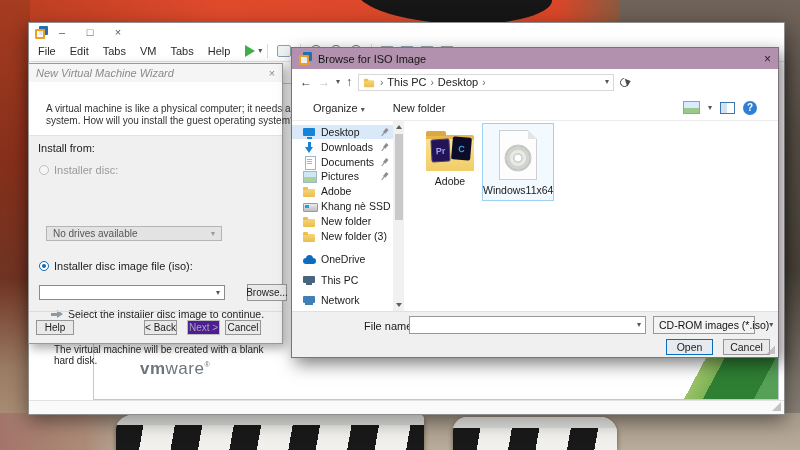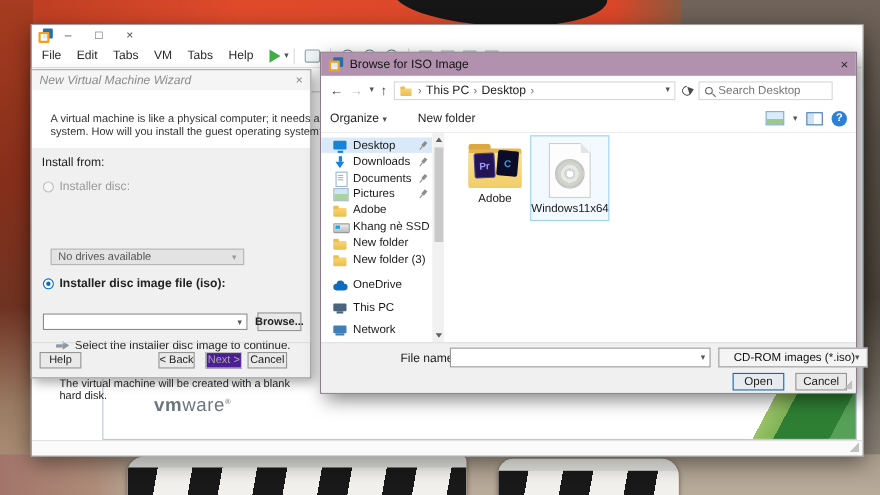--- a/index.html
+++ b/index.html
@@ -81,21 +81,21 @@
   .radio.sel { border-color:#0a6cbd; }
   .radio.sel::after { content:""; position:absolute; left:2px; top:2px; width:4px; height:4px; border-radius:50%; background:#0a6cbd; }
   .row { position:absolute; display:flex; align-items:center; gap:5px; }
   .dis-text { color:#9a9a9a; }
   #wiz-drives { position:absolute; left:17px; top:90px; width:176px; height:15px; background:#e3e3e3;
     border:1px solid #b5b5b5; color:#555; display:flex; align-items:center; padding:0 6px; font-size:10px; }
   #wiz-drives .caret { margin-left:auto; color:#9a9a9a; }
   #wiz-isoinput { position:absolute; left:10px; top:149px; width:186px; height:15px; background:#fff;
     border:1px solid #8a8a8a; display:flex; align-items:center; padding:0 4px; }
   #wiz-isoinput .caret { margin-left:auto; }
-  #wiz-browse { position:absolute; left:205px; top:148px; width:40px; height:17px;font-weight:bold; }
+  #wiz-browse { position:absolute; left:218px; top:148px; width:40px; height:17px; }
   .btn { background:#e9e9e9; border:1px solid #959595; font-size:10px; color:#222;
     display:flex; align-items:center; justify-content:center; }
   .btn.disabled { color:#a8a8a8; background:#4c1d95; border-color:#bdbdbd; }
   .hint-arrow { width:12px; height:8px; position:relative; flex:none; }
   .hint-arrow::before { content:""; position:absolute; left:0; top:2.5px; width:6px; height:3px; background:#8b9aa6; }
   .hint-arrow::after { content:""; position:absolute; left:6px; top:0; border-left:6px solid #8b9aa6;
     border-top:4px solid transparent; border-bottom:4px solid transparent; }
   #wiz-btnrow { position:absolute; left:0; bottom:0; right:0; height:32px; border-top:1px solid #dcdcdc; }
   #wiz-help  { position:absolute; left:7px;  top:8px; width:38px; height:15px; }
   #wiz-back  { position:absolute; left:115px; top:8px; width:33px; height:15px; }
@@ -121,21 +121,21 @@
     position:relative; transform:rotate(40deg); flex:none; }
   .refresh::after { content:""; position:absolute; right:-3px; top:-2px; border-left:4px solid transparent;
     border-right:4px solid transparent; border-bottom:5px solid #4a4a4a; transform:rotate(32deg); }
   #br-search { width:122px; height:17px; border:1px solid #d8d8d8; display:flex; align-items:center; padding:0 5px; gap:5px; }
   #br-search input { border:none; outline:none; width:90px; font-size:10.5px; color:#333;
     font-family:"Liberation Sans",sans-serif; background:transparent; }
   #br-search input::placeholder { color:#767676; }
   .mag { width:7px; height:7px; border:1.4px solid #5f6368; border-radius:50%; position:relative; flex:none; }
   .mag::after { content:""; position:absolute; left:5px; top:6px; width:4px; height:1.4px; background:#5f6368; transform:rotate(45deg); }
   #br-toolbar { position:absolute; left:0; top:47px; right:0; height:26px; background:#fff;
-    border-bottom:1px solid #ececec; display:flex; align-items:center; padding:0 8px; color:#1f1f1f; }
+    border-bottom:1px solid #ececec; display:flex; align-items:center; padding:0 21px; color:#1f1f1f; }
   #br-newfolder { margin-left:28px; }
   #br-tool-right { margin-left:auto; display:flex; align-items:center; gap:8px; }
   .view-ico { width:17px; height:13px; border:1px solid #7ba7cc; background:linear-gradient(#d9ecfd 0 55%,#9cc889 55%); }
   .pane-ico { width:15px; height:12px; border:1px solid #3d77ae; background:linear-gradient(90deg,#cfe3f5 0 45%,#fff 45%); }
   .help-ico { width:14px; height:14px; border-radius:50%; background:#2f7fd6; color:#fff; font-size:10px;
     font-weight:bold; display:flex; align-items:center; justify-content:center; }
 
   #br-body { position:absolute; left:0; top:73px; right:0; bottom:46px; background:#fff; }
   #br-sidebar { position:absolute; left:0; top:0; width:101px; bottom:0; overflow:hidden; }
   .side-item { position:absolute; left:0; width:101px; height:14px; display:flex; align-items:center;
@@ -196,22 +196,22 @@
   .iso-disc { position:absolute; left:50%; top:56%; transform:translate(-50%,-50%); width:27px; height:27px;
     border-radius:50%; border:1px solid #c2c2c2;
     background:radial-gradient(circle,#fff 0 3px,#d5d5d5 3px 5px,#e6e9e4 5px 8px,#d0d4cd 8px 11px,#c8cbc5 11px); }
 
   
   #br-bottom { position:absolute; left:0; bottom:0; right:0; height:46px; background:#f0f0f0; border-top:1px solid #e0e0e0; }
   #br-filename-label { position:absolute; left:72px; top:8px; color:#1a1a1a; }
   #br-filename { position:absolute; left:117px; top:4px; width:237px; height:18px; background:#fff;
     border:1px solid #999; display:flex; align-items:center; padding:0 4px; }
   #br-filename input { border:none; outline:none; flex:1; font-size:10.5px; font-family:"Liberation Sans",sans-serif; }
-  #br-filetype { position:absolute; left:361px; top:4px; width:136px; height:18px; background:#f4f4f4;
-    border:1px solid #999; display:flex; align-items:center; padding:0 13px; font-size:10.5px; color:#111; }
+  #br-filetype { position:absolute; left:361px; top:4px; width:102px; height:18px; background:#f4f4f4;
+    border:1px solid #999; display:flex; align-items:center; padding:0 5px; font-size:10.5px; color:#111; }
   #br-filetype .caret { margin-left:auto; }
   #br-open { position:absolute; left:374px; top:27px; width:47px; height:16px; background:#e7eaee; border:1px solid #0a6cbd; font-size:10.5px; }
   #br-cancel { position:absolute; left:431px; top:27px; width:47px; height:16px; font-size:10.5px; }
 </style>
 </head>
 <body>
 
 <div id="stage">
 
   <div class="abs bg-right"></div>
@@ -282,21 +282,21 @@
         <span>Install from:</span>
       </div>
       <div class="row" style="left:10px; top:28px;">
         <span class="radio dis"></span>
         <span class="dis-text">Installer disc:</span>
       </div>
       <div id="wiz-drives">
         <span>No drives available</span>
         <span class="caret">▾</span>
       </div>
-      <div class="row" style="left:10px; top:116px;font-weight:bold;">
+      <div class="row" style="left:10px; top:124px;">
         <span class="radio sel"></span>
         <span>Installer disc image file (iso):</span>
       </div>
       <div id="wiz-isoinput">
         <span></span>
         <span class="caret">▾</span>
       </div>
       <button id="wiz-browse" class="btn">Browse...</button>
       <div class="row" style="left:22px; top:172px;">
         <span class="hint-arrow"></span>
@@ -329,24 +329,20 @@
       <div id="br-crumbbox">
         <span class="si si-folder" style="transform:scale(.85);"></span>
         <span class="chev">›</span>
         <span>This PC</span>
         <span class="chev">›</span>
         <span>Desktop</span>
         <span class="chev">›</span>
         <span class="caret">▾</span>
       </div>
       <span class="refresh"></span>
-      <div id="br-search">
-        <span class="mag"></span>
-        <input placeholder="Search Desktop" style="">
-      </div>
     </div>
 
     <div id="br-toolbar">
       <span><span>Organize</span> <span class="caret">▾</span></span>
       <span id="br-newfolder">New folder</span>
       <div id="br-tool-right">
         <span class="view-ico"></span>
         <span class="caret">▾</span>
         <span class="pane-ico"></span>
         <span class="help-ico">?</span>

